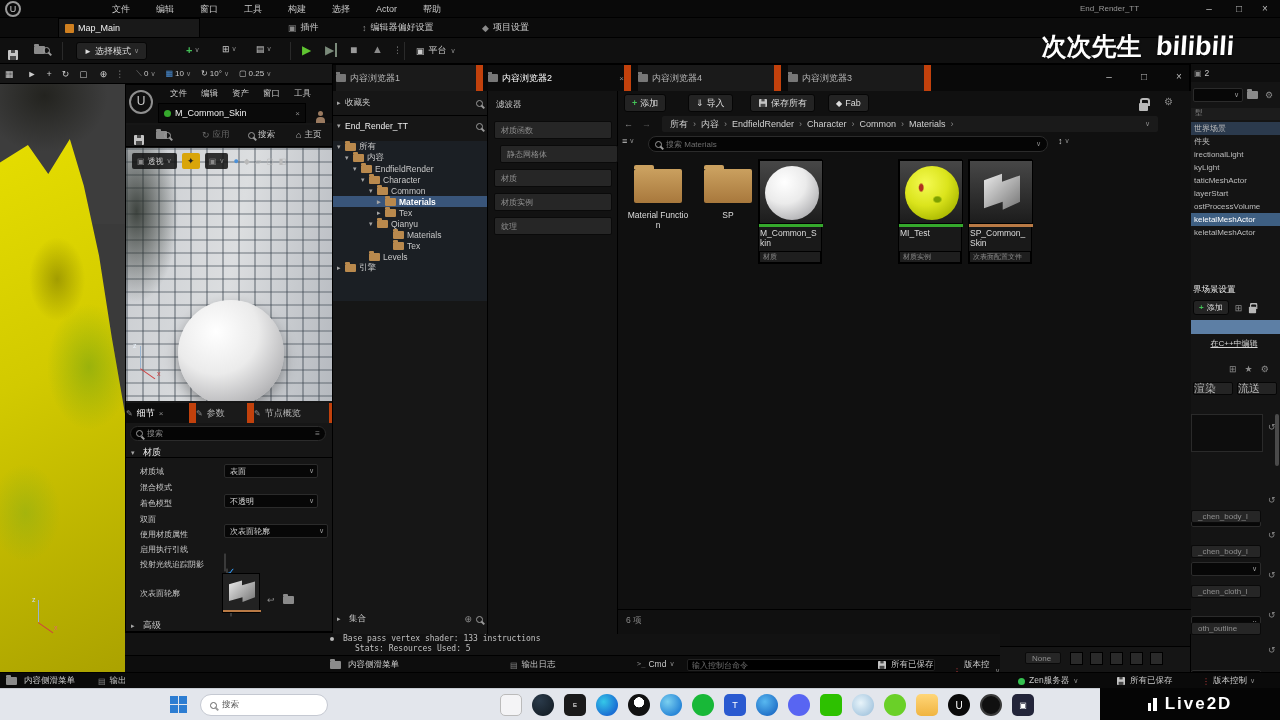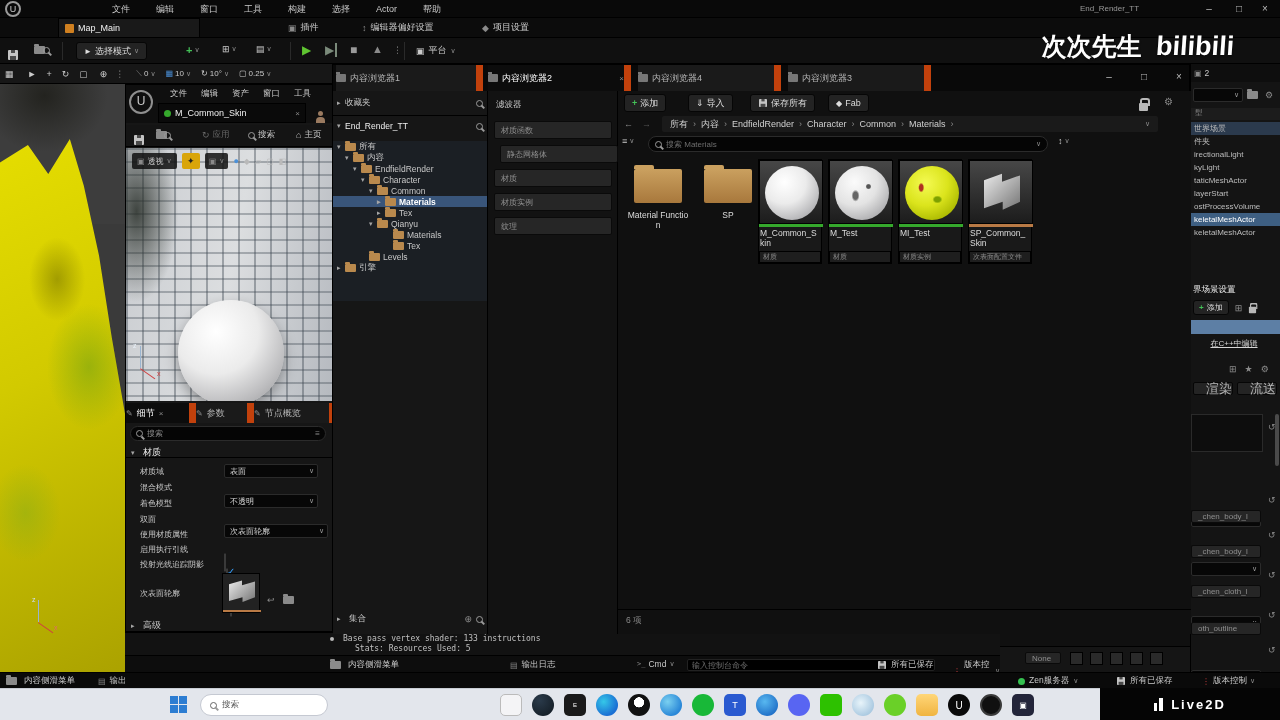--- a/index.html
+++ b/index.html
@@ -43,21 +43,21 @@
   .sp-gray{background:radial-gradient(3px 3px at 62% 38%,#555 60%,transparent),radial-gradient(4px 6px at 38% 55%,#666 60%,transparent),radial-gradient(circle at 36% 30%,#fbfbfb,#e3e3e3 45%,#b5b5b7 75%,#8c8d8f)}
   .sp-yellow{background:radial-gradient(3px 5px at 30% 40%,#b03020 60%,transparent),radial-gradient(5px 4px at 60% 62%,#7da000 60%,transparent),radial-gradient(circle at 38% 32%,#f4fa52,#dbe41c 45%,#aab800 80%,#7e8a00)}
   .ribbon{background:linear-gradient(135deg,#ececec,#a8a8a8 55%,#6f6f6f);clip-path:polygon(0 18%,50% 2%,50% 22%,100% 6%,100% 72%,52% 92%,52% 72%,0 88%)}
   .ttab{display:flex;align-items:center;gap:4px;height:100%;padding:0 0;font-size:9px;color:#b5b5b5;background:#1a1a1a;border-right:7px solid #c2410c;white-space:nowrap;overflow:hidden}
   .ttab.act{background:#0c0c0c;color:#fff}
   .i-cb{width:10px;height:8px;background:#777;border-radius:1px;position:relative;flex:none}
   .i-cb::before{content:"";position:absolute;top:-2px;left:0;width:4px;height:2px;background:#777}
   .winbtn{color:#bbb;font-size:10px;width:22px;text-align:center}
   .gz{position:absolute;width:1px;height:22px;background:#9ab4cf}
   .gzx{position:absolute;width:18px;height:1px;background:#d04040;transform:rotate(35deg);transform-origin:left bottom}
-  .pill{background:#242424;border:1px solid #060606;border-radius:2px;color:#b5b5b5;font-size:13px;height:13px;display:flex;align-items:center;justify-content:flex-end}
+  .pill{background:#242424;border:1px solid #060606;border-radius:2px;color:#b5b5b5;font-size:11px;height:13px;display:flex;align-items:center;justify-content:flex-start}
   .tb-ic{width:22px;height:22px;border-radius:5px;flex:none}
   .tb-ic.c{border-radius:50%}
   .mono{font-family:"DejaVu Sans Mono",monospace}
 </style>
 </head>
 <body>
 
 <div id="app">
 
   <div class="ab" style="left:0;top:0;width:1280px;height:18px;background:#090909;border-bottom:1px solid #000">
@@ -655,30 +655,20 @@
       <div class="tile" style="left:140px;top:68px;background:#191919;border:1px solid #000">
         <div class="thumb">
             <div class="sphere sp-white" style="left:5px;top:5px;width:54px;height:54px"></div>
           </div>
         <div class="cbar" style="background:#35a82c"></div>
         <div class="aname">M_Common_Skin</div>
         <div class="atype">
             <span>材质</span>
           </div>
       </div>
-      <div class="tile" style="left:210px;top:68px;background:#191919;border:1px solid #000">
-        <div class="thumb">
-            <div class="sphere sp-gray" style="left:5px;top:5px;width:54px;height:54px"></div>
-          </div>
-        <div class="cbar" style="background:#35a82c"></div>
-        <div class="aname">M_Test</div>
-        <div class="atype">
-            <span>材质</span>
-          </div>
-      </div>
       <div class="tile" style="left:280px;top:68px;background:#191919;border:1px solid #000">
         <div class="thumb">
             <div class="sphere sp-yellow" style="left:5px;top:5px;width:54px;height:54px"></div>
           </div>
         <div class="cbar" style="background:#35a82c"></div>
         <div class="aname">MI_Test</div>
         <div class="atype">
             <span>材质实例</span>
           </div>
       </div>
@@ -759,16 +749,16 @@
       <span class="tb-ic c" style="background:#101010;border:2px solid #3a3a3a"></span>
       <span class="tb-ic" style="background:#23253a;color:#fff;font-size:8px;display:flex;align-items:center;justify-content:center">▣</span>
     </div>
   </div>
 
   <div class="r ab" style="left:1100px;top:688px;width:180px;height:32px;background:#050505;justify-content:center;gap:8px;z-index:7">
     <span style="display:inline-flex;gap:2px;align-items:flex-end">
       <span style="width:3px;height:8px;background:#fff"></span>
         <span style="width:4px;height:13px;background:#fff"></span>
     </span>
-    <span style="font-size:13px;font-weight:600;color:#fff;letter-spacing:2px">Live2D</span>
+    <span style="font-size:17px;font-weight:600;color:#fff;letter-spacing:2px">Live2D</span>
   </div>
 
 </div>
 
 </body></html>

